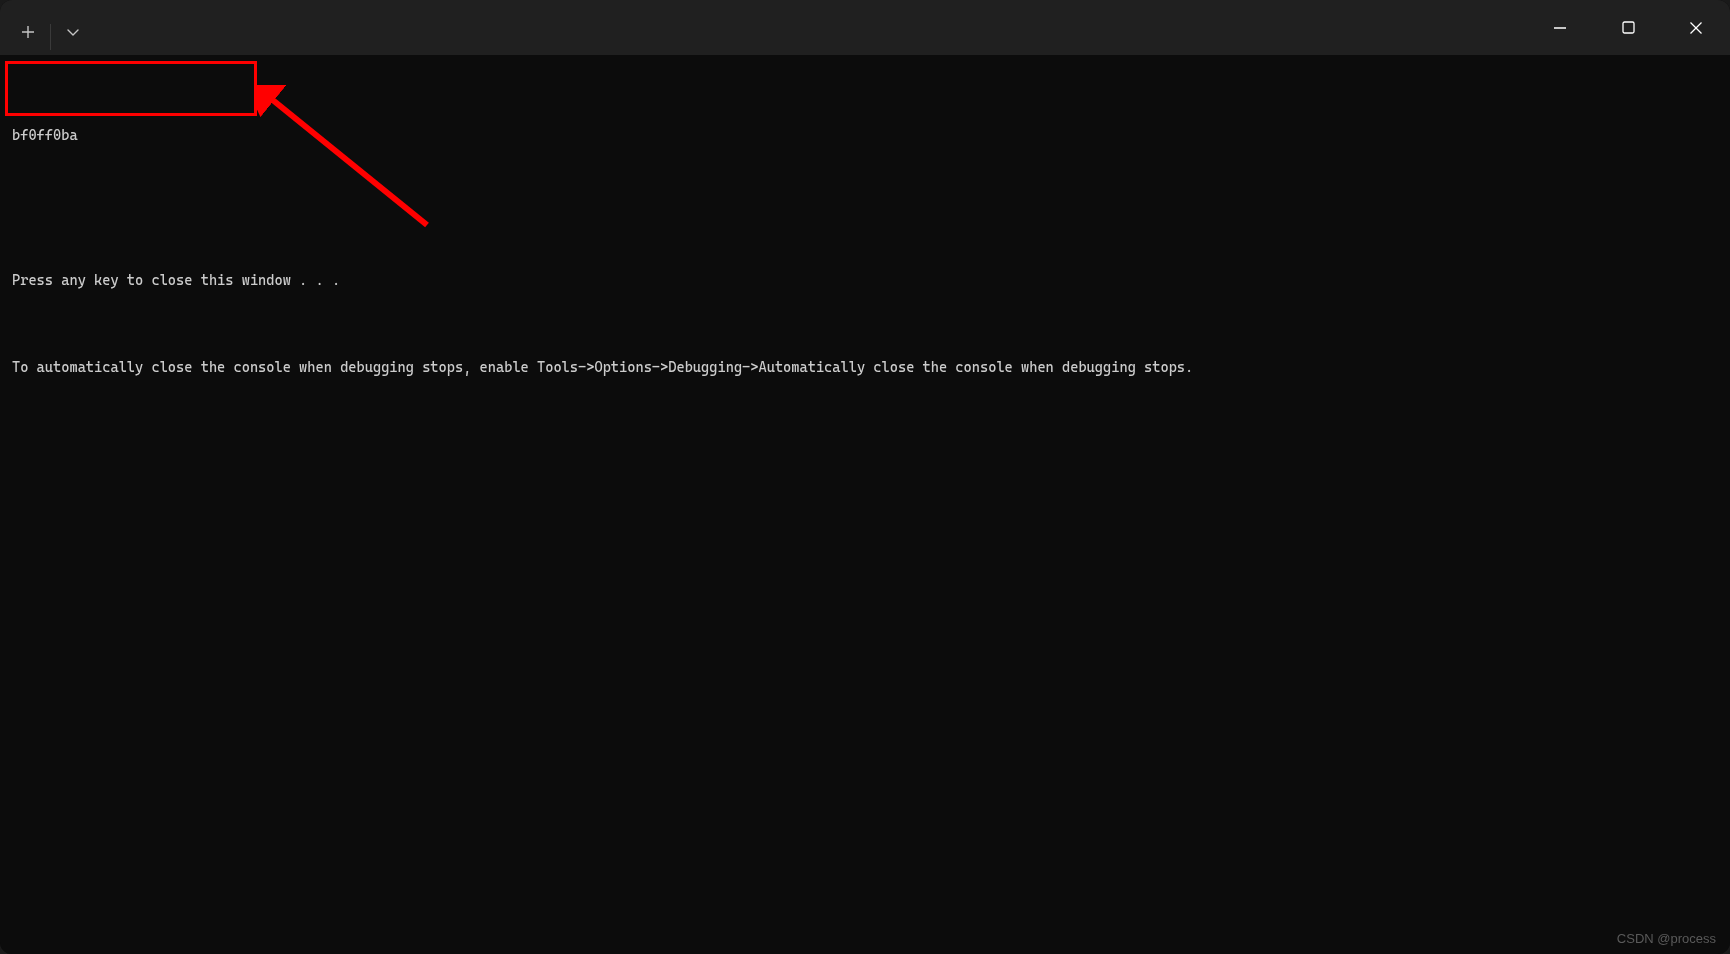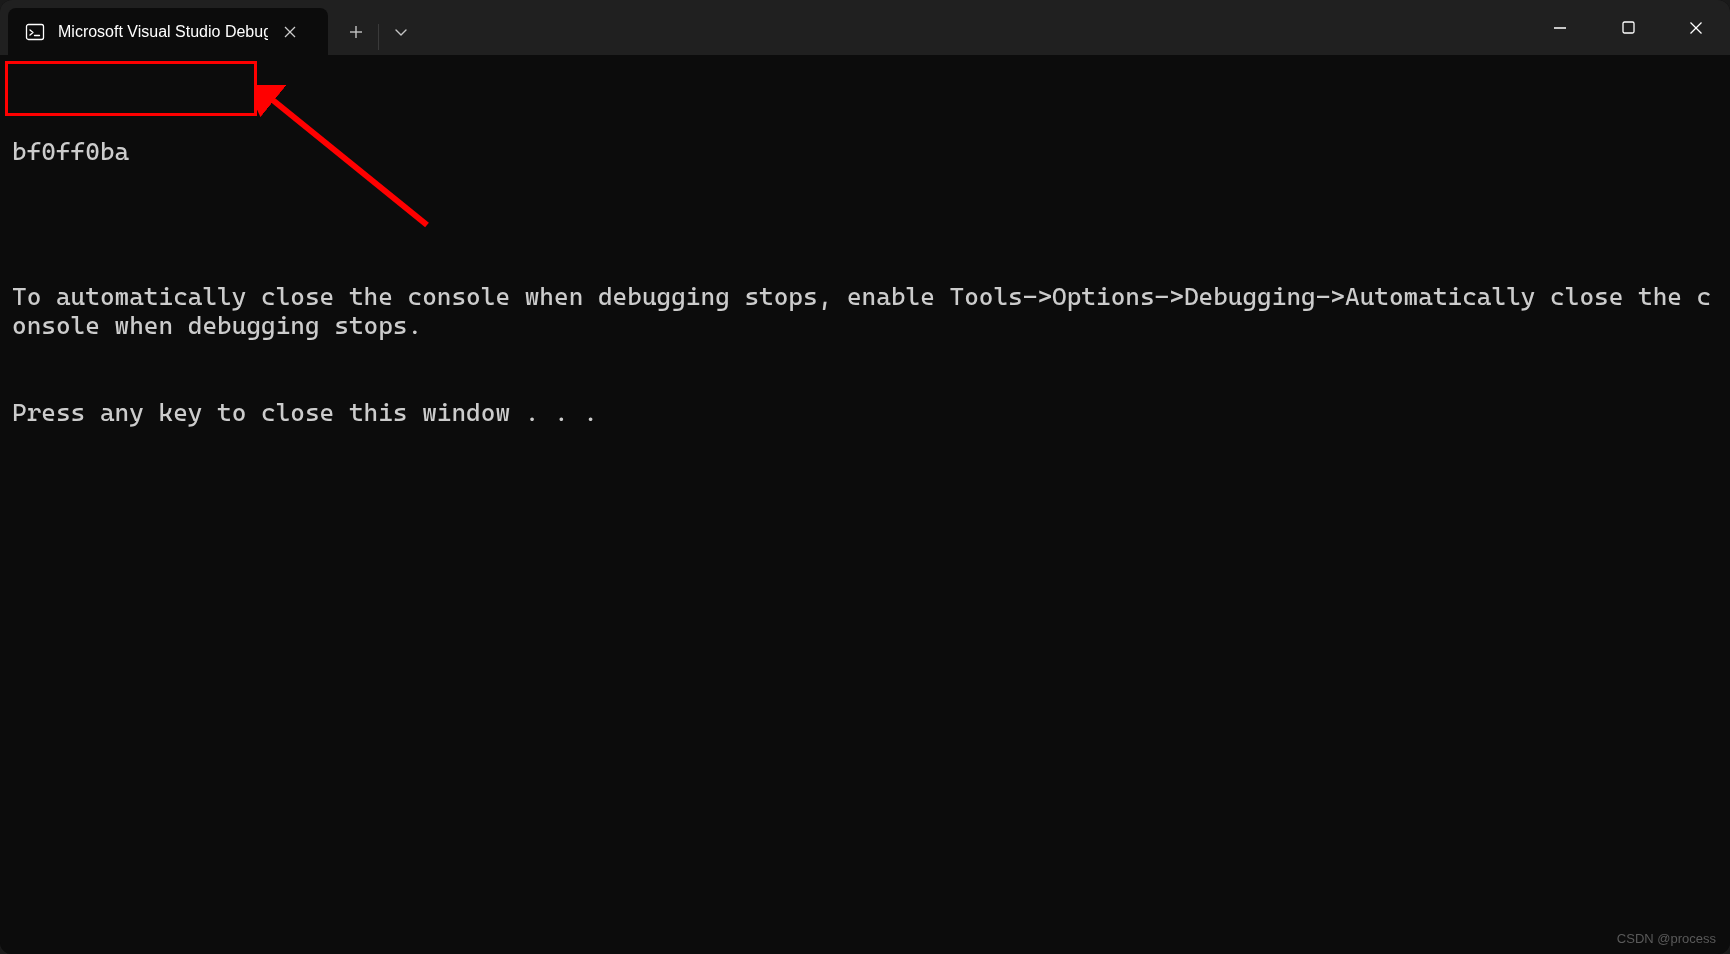--- a/index.html
+++ b/index.html
@@ -97,27 +97,26 @@
     display: flex;
     align-items: center;
     justify-content: center;
     color: #ffffff;
   }
   .terminal-body {
     flex: 1;
     background: #0c0c0c;
     padding: 8px 12px;
     font-family: "Cascadia Mono", Consolas, "Courier New", monospace;
-    font-size: 25px;
+    font-size: 14px;
     line-height: 29px;
     color: #cccccc;
     white-space: pre-wrap;
     word-break: break-all;
     position: relative;
-    margin-top: 16px;
   }
   .output-line { white-space: pre-wrap; }
   .highlight-box {
     position: absolute;
     left: 5px;
     top: 61px;
     width: 252px;
     height: 55px;
     border: 3px solid #ff0000;
     pointer-events: none;
@@ -138,36 +137,20 @@
     font-size: 13px;
     font-family: Arial, sans-serif;
   }
 </style>
 </head>
 <body>
 
 <div class="window">
 
   <div class="titlebar">
-    <div class="tab">
-      <span class="tab-icon">
-        <svg width="20" height="20" viewBox="0 0 20 20">
-          <rect x="1.5" y="2.5" width="17" height="15" rx="2" fill="none" stroke="#ffffff" stroke-width="1.3"></rect>
-          <path d="M5 8 L8 10.5 L5 13" fill="none" stroke="#ffffff" stroke-width="1.3" stroke-linecap="round" stroke-linejoin="round"></path>
-          <line x1="9.5" y1="13.5" x2="14.5" y2="13.5" stroke="#ffffff" stroke-width="1.3" stroke-linecap="round"></line>
-        </svg>
-      </span>
-      <span class="tab-title">Microsoft Visual Studio Debug</span>
-      <span class="tab-close">
-        <svg width="12" height="12" viewBox="0 0 12 12">
-          <line x1="1" y1="1" x2="11" y2="11" stroke="#cccccc" stroke-width="1.2"></line>
-          <line x1="11" y1="1" x2="1" y2="11" stroke="#cccccc" stroke-width="1.2"></line>
-        </svg>
-      </span>
-    </div>
 
     <div class="tab-actions">
       <div class="tab-action-btn">
         <svg width="14" height="14" viewBox="0 0 14 14">
           <line x1="7" y1="1" x2="7" y2="13" stroke="#c5c5c5" stroke-width="1.4"></line>
           <line x1="1" y1="7" x2="13" y2="7" stroke="#c5c5c5" stroke-width="1.4"></line>
         </svg>
       </div>
       <div class="tab-divider"></div>
       <div class="tab-action-btn">
@@ -193,22 +176,22 @@
           <line x1="1.5" y1="1.5" x2="12.5" y2="12.5" stroke="#ffffff" stroke-width="1.3"></line>
           <line x1="12.5" y1="1.5" x2="1.5" y2="12.5" stroke="#ffffff" stroke-width="1.3"></line>
         </svg>
       </div>
     </div>
   </div>
 
   <div class="terminal-body">
     <div class="output-line">bf0ff0ba</div>
     <div class="output-line"></div>
+    <div class="output-line">Press any key to close this window . . .</div>
     <div class="output-line">To automatically close the console when debugging stops, enable Tools-&gt;Options-&gt;Debugging-&gt;Automatically close the console when debugging stops.</div>
-    <div class="output-line">Press any key to close this window . . .</div>
   </div>
 
   <div class="highlight-box"></div>
 
   <svg class="red-arrow" width="180" height="150" viewBox="0 0 180 150">
     <defs>
       <marker id="arrowhead" markerWidth="7" markerHeight="7" refX="1" refY="3.5" orient="auto">
         <polygon points="0 0, 7 3.5, 0 7" fill="#ff0000"></polygon>
       </marker>
     </defs>

